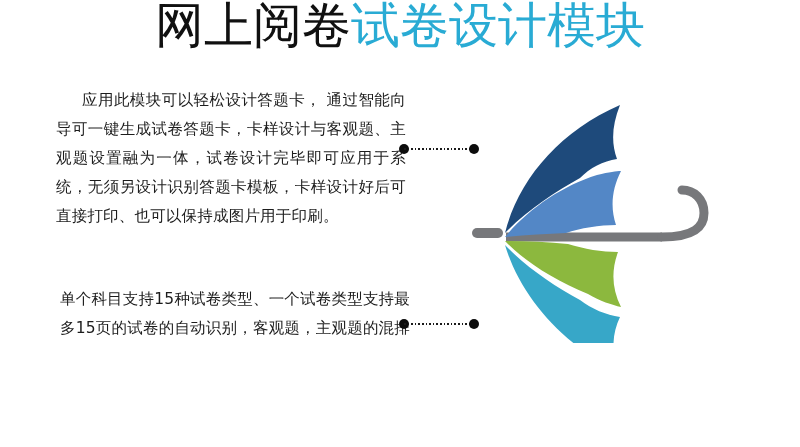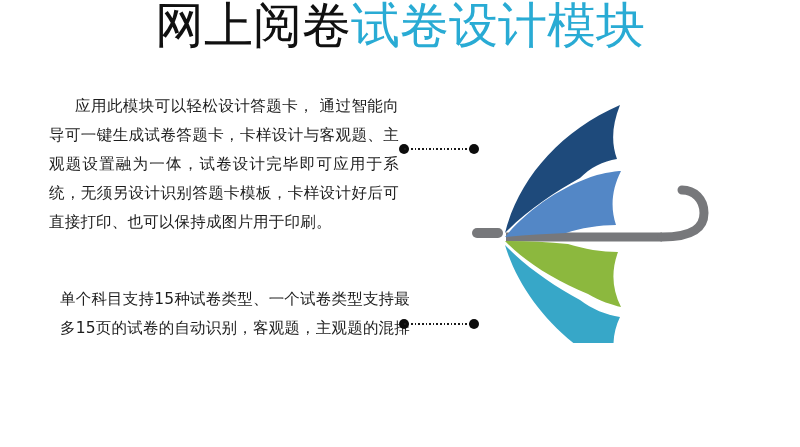--- a/index.html
+++ b/index.html
@@ -43,25 +43,24 @@
   .para {
     position: absolute;
     color: #1c1c1c;
     font-size: 15.5px;
     line-height: 29px;
     letter-spacing: 0.2px;
     text-align: justify;
     text-justify: inter-ideograph;
   }
   #para-1 {
-    left: 49px;
+    left: 56px;
     top: 86px;
     width: 350px;
     text-indent: 26px;
-    margin-top: 6px;
   }
   #para-2 {
     left: 60px;
     top: 285px;
     width: 350px;
   }
 
   
   .leader {
     position: absolute;

